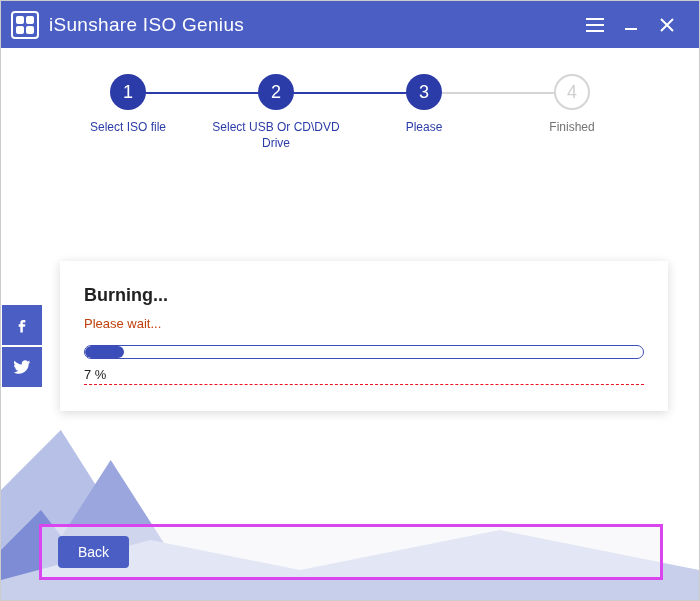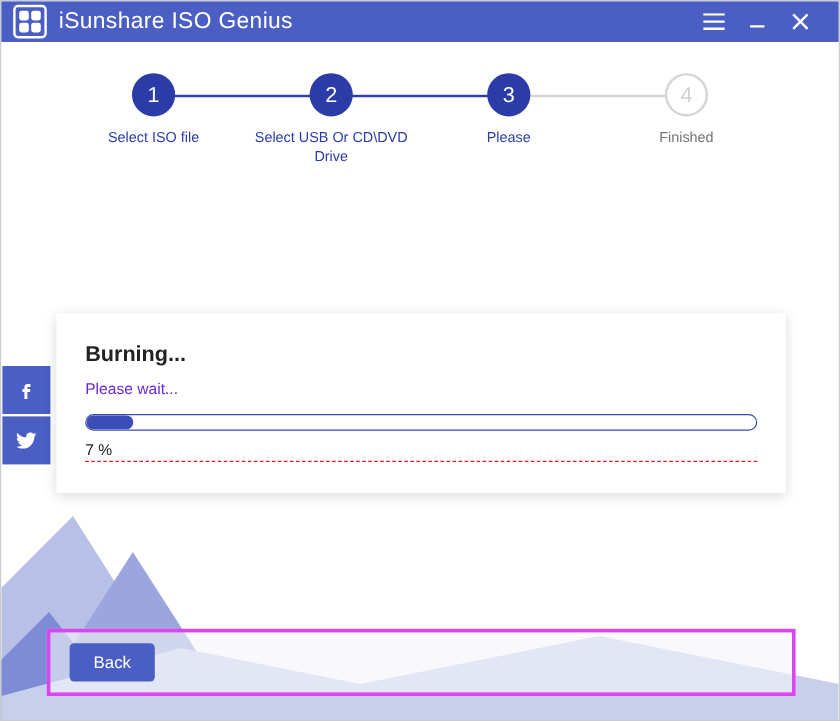--- a/index.html
+++ b/index.html
@@ -6,21 +6,21 @@
   body {
     width: 700px; height: 601px;
     font-family: "Segoe UI", Arial, sans-serif;
     background: #fff;
     overflow: hidden;
     position: relative;
     border: 1px solid #ccc;
   }
   
   .titlebar {
-    height: 34px;
+    height: 47px;
     background: #4a5ec4;
     display: flex;
     align-items: center;
     padding: 0 14px 0 10px;
     color: #fff;
   }
   .logo-box {
     width: 28px; height: 28px;
     border: 2px solid #fff;
     border-radius: 4px;
@@ -97,29 +97,29 @@
     width: 40px; height: 40px;
     background: #4a5ec4;
     display: flex; align-items: center; justify-content: center;
     margin-bottom: 2px;
   }
   .social-btn svg { fill: #fff; }
 
   
   .card {
     position: absolute;
-    left: 46px; top: 260px;
+    left: 59px; top: 260px;
     width: 608px;
     background: #fff;
     box-shadow: 0 2px 10px rgba(0,0,0,.15);
     padding: 24px 24px 26px;
     z-index: 3;
   }
   .card-title { font-size: 18px; font-weight: 700; color: #222; margin-bottom: 10px; }
-  .card-sub { font-size: 13px; color: #6d28d9; margin-bottom: 14px; }
+  .card-sub { font-size: 13px; color: #c2410c; margin-bottom: 14px; }
   .progress-track {
     width: 100%; height: 14px;
     border: 1.5px solid #3a4db8;
     border-radius: 8px;
     position: relative;
     overflow: hidden;
   }
   .progress-fill {
     position: absolute; left: 0; top: 0; bottom: 0;
     background: #3a4db8;

